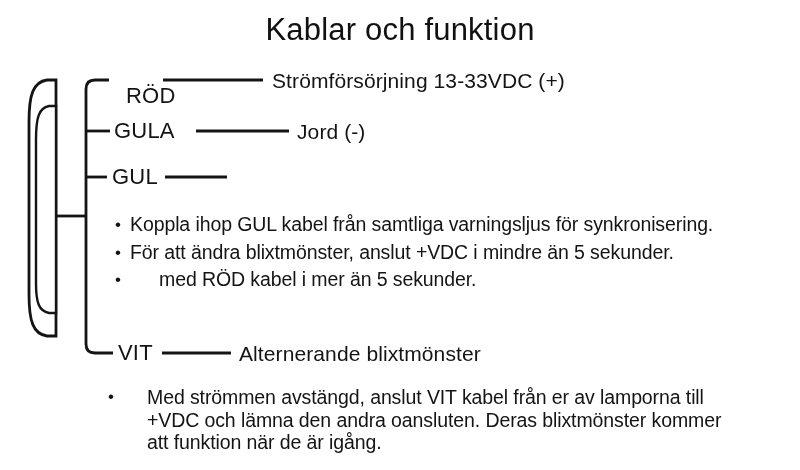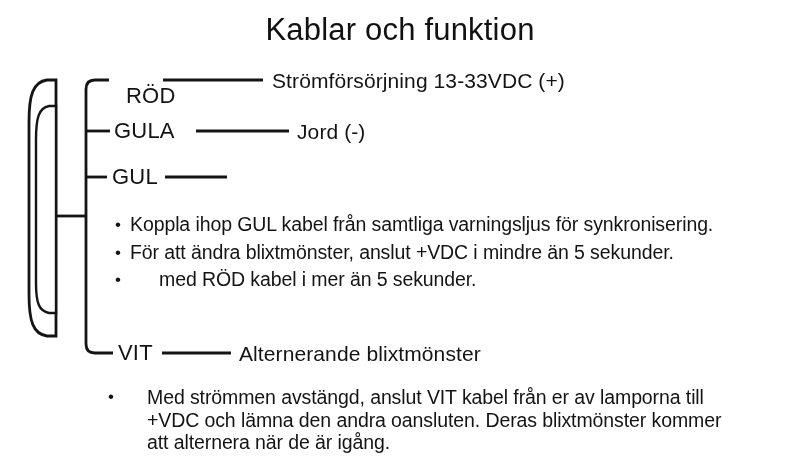--- a/index.html
+++ b/index.html
@@ -113,18 +113,18 @@
 
   <div class="wire-label" style="left:118px;top:341px;">VIT</div>
   <div class="wire-desc" style="left:239px;top:341px;">Alternerande blixtmönster</div>
 
   <div class="notes vit-notes" style="left:106px;top:386px;">
     <div class="note-item">
       <span class="note-marker">•</span>
       <span class="note-text">
         <span class="note-line" style="display:block;">Med strömmen avstängd, anslut VIT kabel från er av lamporna till</span>
         <span class="note-line" style="display:block;">+VDC och lämna den andra oansluten. Deras blixtmönster kommer</span>
-        <span class="note-line" style="display:block;">att alternera när de är igång.</span>
+        <span class="note-line" style="display:block;">att funktion när de är igång.</span>
       </span>
     </div>
   </div>
 
 </div>
 
 </body></html>

